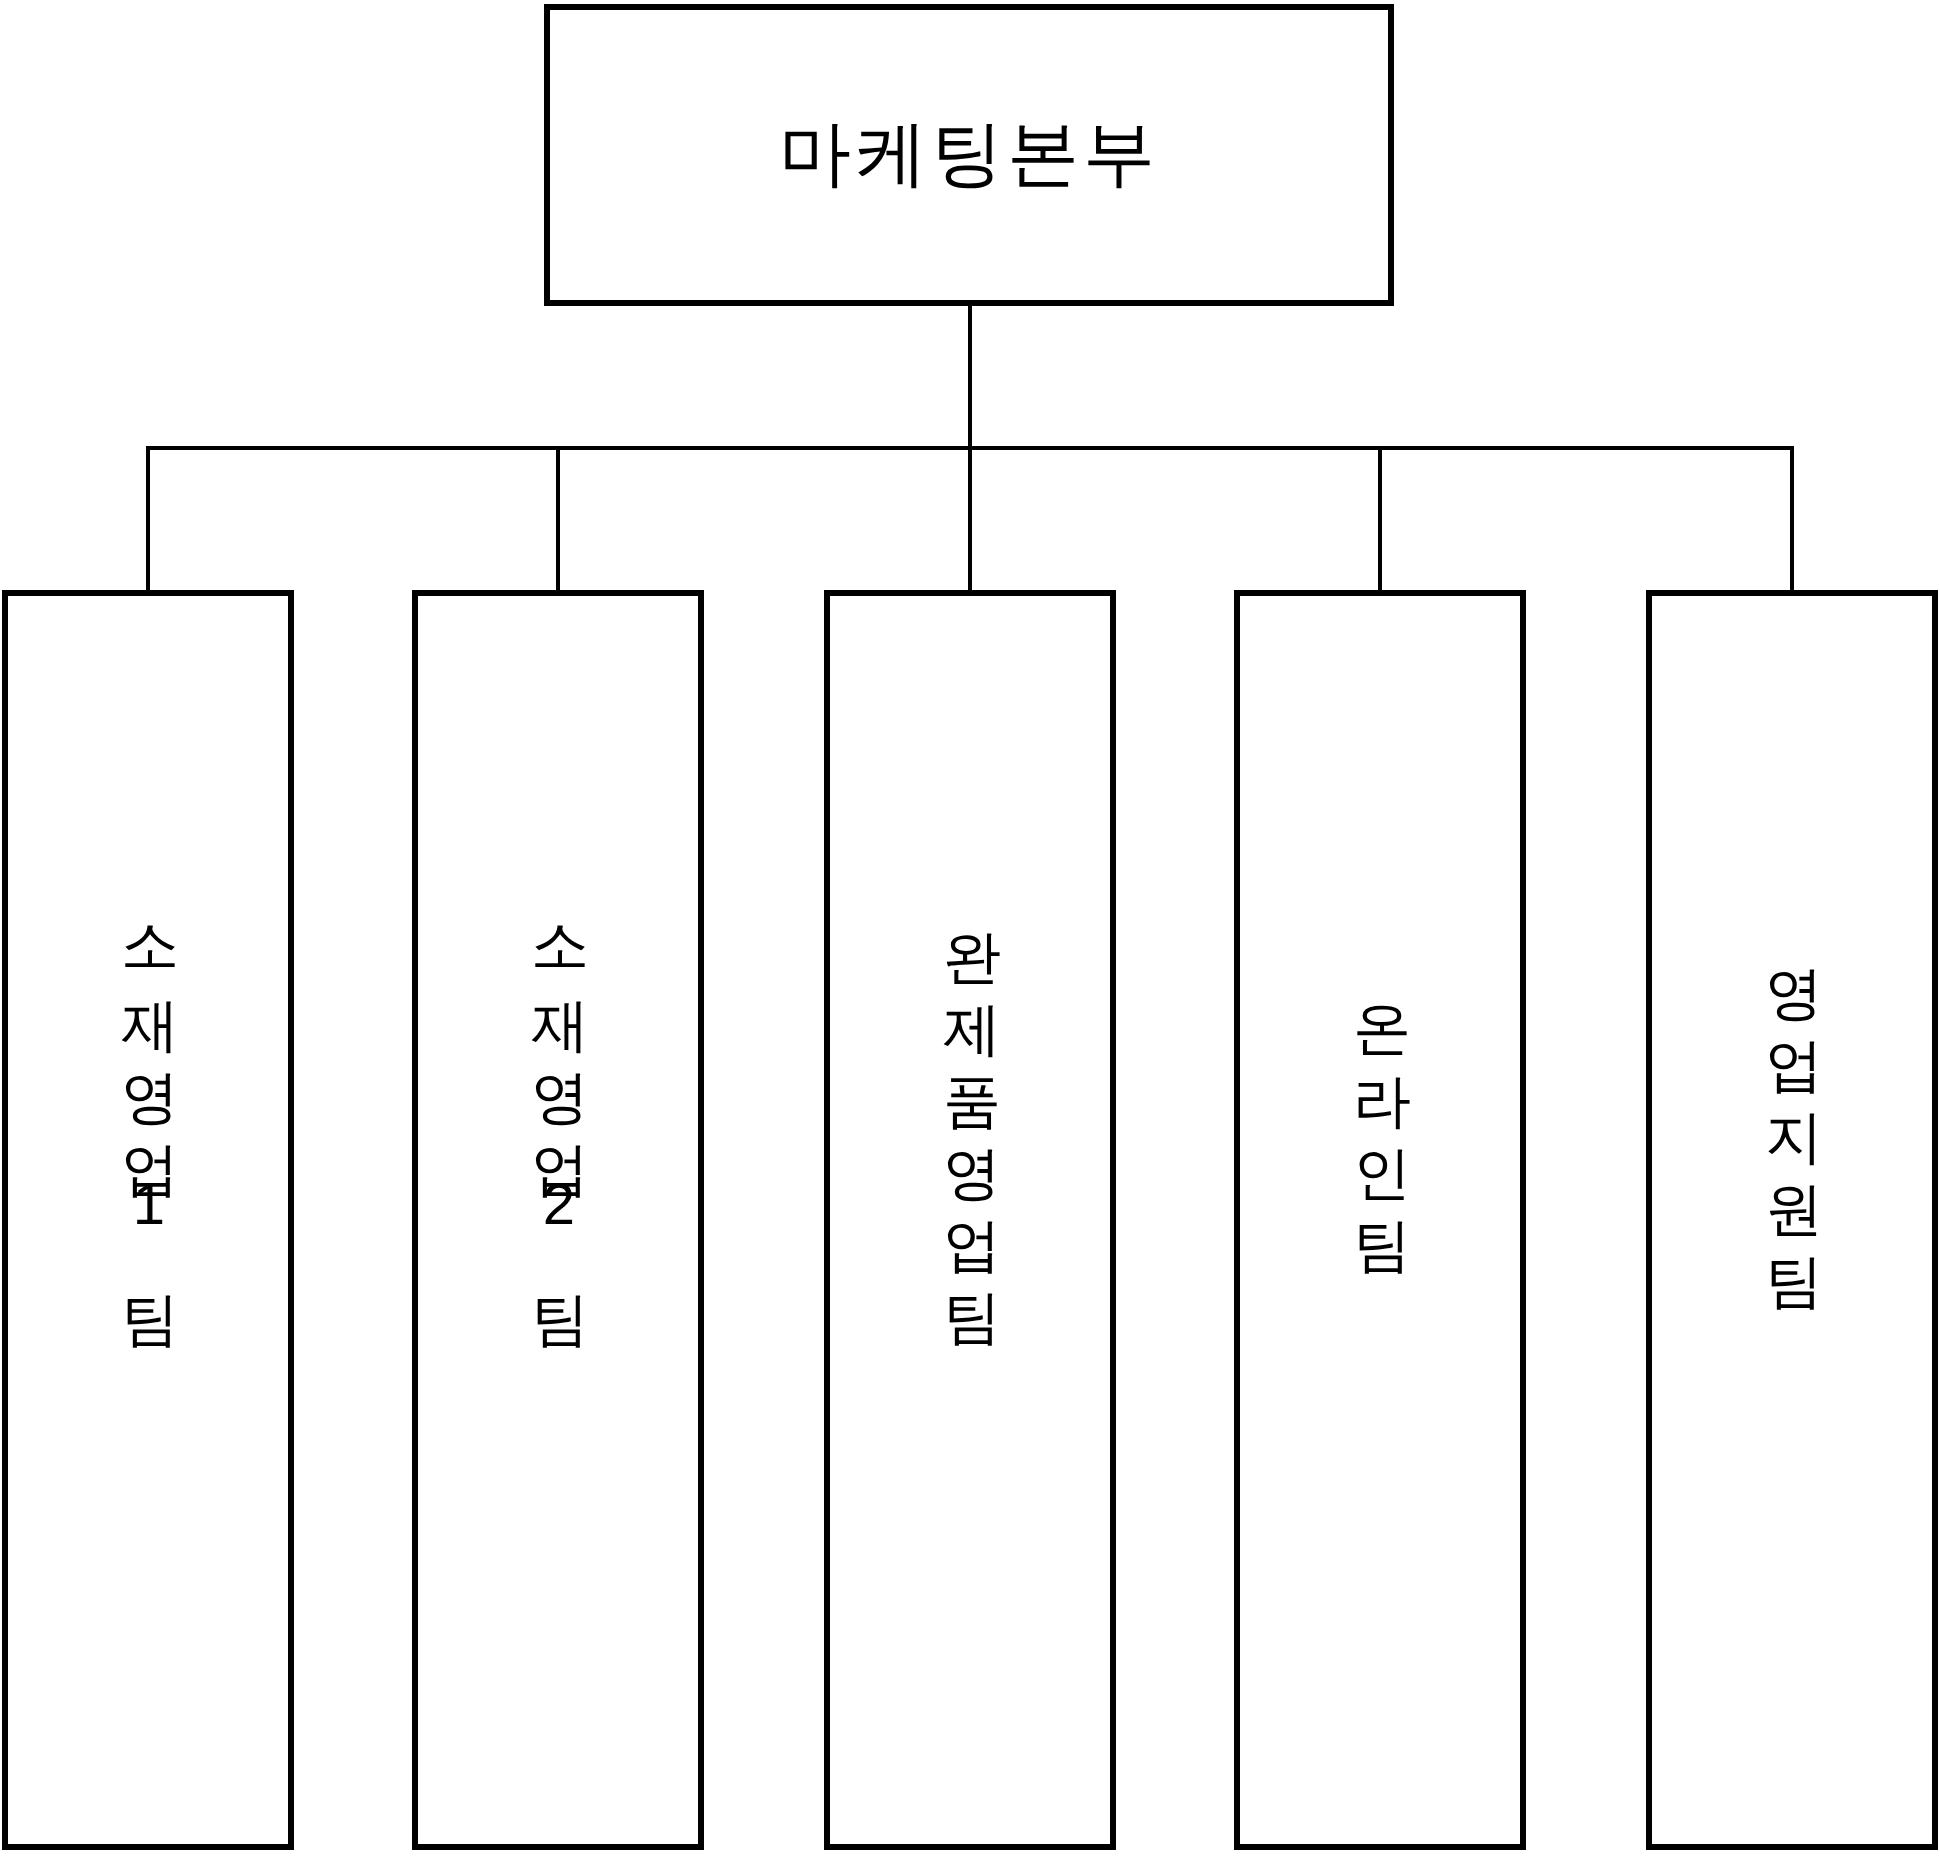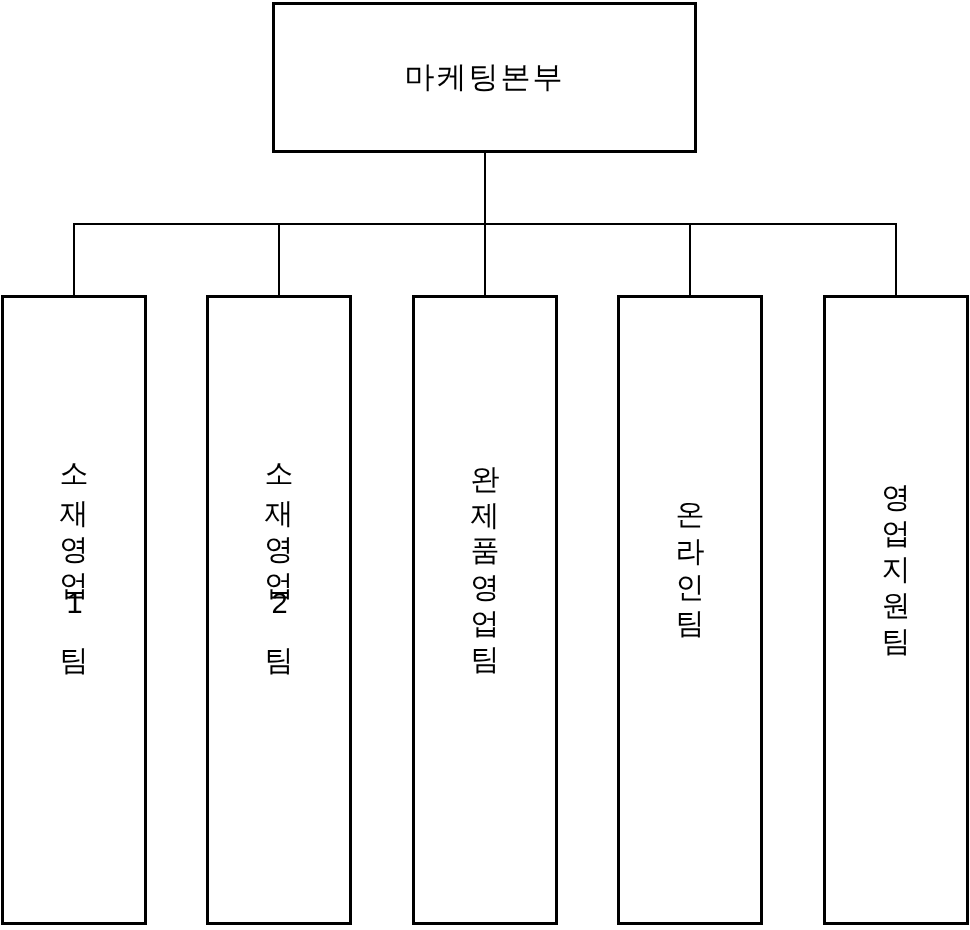--- a/index.html
+++ b/index.html
@@ -26,21 +26,21 @@
     justify-content: center;
     text-align: center;
   }
   .root-node {
     left: 272px;
     top: 2px;
     width: 425px;
     height: 151px;
   }
   .root-node .htext {
-    font-size: 30px;
+    font-size: 36px;
     letter-spacing: 2px;
     white-space: nowrap;
     font-family: Liberation Mono, monospace;
   }
   .child-node {
     top: 295px;
     width: 146px;
     height: 630px;
     padding-bottom: 115px; 
   }

